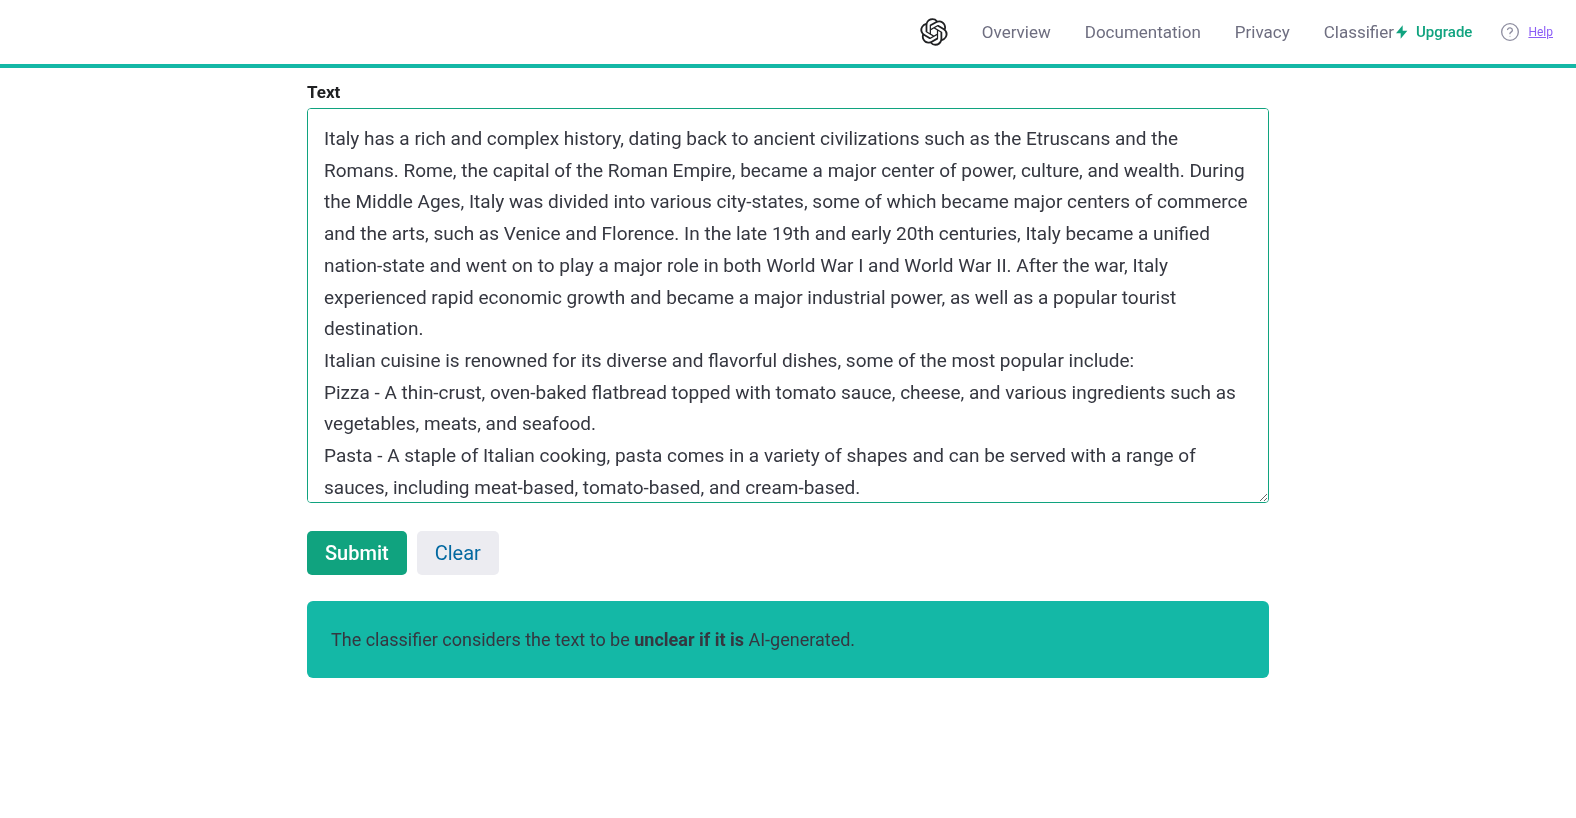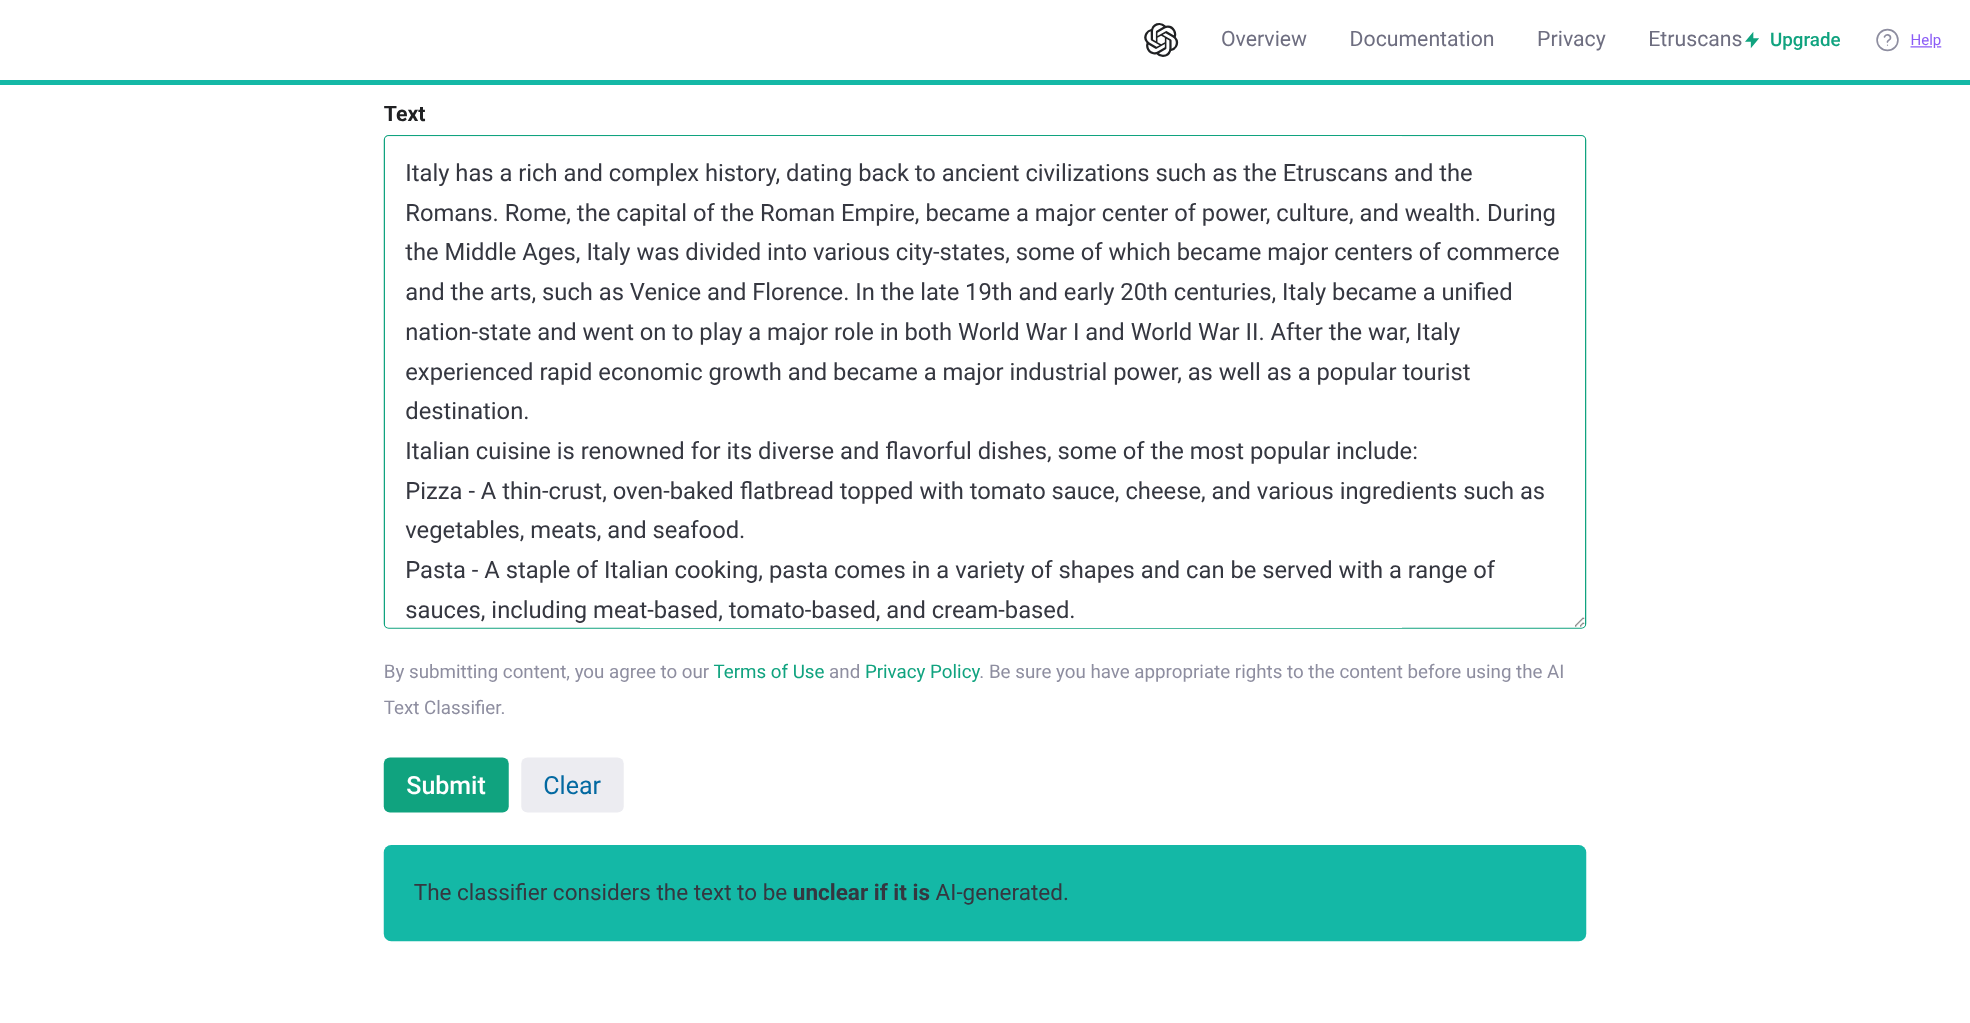--- a/index.html
+++ b/index.html
@@ -162,21 +162,21 @@
 <div class="header">
   <div class="header-left">
     <div class="logo">
       <svg viewBox="0 0 41 41" fill="none" xmlns="http://www.w3.org/2000/svg">
         <path d="M37.532 16.87a9.963 9.963 0 0 0-.856-8.184 10.078 10.078 0 0 0-10.855-4.835A9.964 9.964 0 0 0 18.306.5a10.079 10.079 0 0 0-9.614 6.977 9.967 9.967 0 0 0-6.664 4.834 10.08 10.08 0 0 0 1.24 11.817 9.965 9.965 0 0 0 .856 8.185 10.079 10.079 0 0 0 10.855 4.835 9.965 9.965 0 0 0 7.516 3.35 10.078 10.078 0 0 0 9.617-6.981 9.967 9.967 0 0 0 6.663-4.834 10.079 10.079 0 0 0-1.243-11.813ZM22.498 37.886a7.474 7.474 0 0 1-4.799-1.735c.061-.033.168-.091.237-.134l7.964-4.6a1.294 1.294 0 0 0 .655-1.134V19.054l3.366 1.944a.12.12 0 0 1 .066.092v9.299a7.505 7.505 0 0 1-7.49 7.496ZM6.392 31.006a7.471 7.471 0 0 1-.894-5.023c.06.036.162.099.237.141l7.964 4.6a1.297 1.297 0 0 0 1.308 0l9.724-5.614v3.888a.12.12 0 0 1-.048.103l-8.051 4.649a7.504 7.504 0 0 1-10.24-2.744ZM4.297 13.62A7.469 7.469 0 0 1 8.2 10.333c0 .068-.004.19-.004.274v9.201a1.294 1.294 0 0 0 .654 1.132l9.723 5.614-3.366 1.944a.12.12 0 0 1-.114.01L7.04 23.856a7.504 7.504 0 0 1-2.743-10.237Zm27.658 6.437-9.724-5.615 3.367-1.943a.121.121 0 0 1 .113-.01l8.052 4.648a7.498 7.498 0 0 1-1.158 13.528v-9.476a1.293 1.293 0 0 0-.65-1.132Zm3.35-5.043c-.059-.037-.162-.099-.236-.141l-7.965-4.6a1.298 1.298 0 0 0-1.308 0l-9.723 5.614v-3.888a.12.12 0 0 1 .048-.103l8.05-4.645a7.497 7.497 0 0 1 11.135 7.763Zm-21.063 6.929-3.367-1.944a.12.12 0 0 1-.065-.092v-9.299a7.497 7.497 0 0 1 12.293-5.756 6.94 6.94 0 0 0-.236.134l-7.965 4.6a1.294 1.294 0 0 0-.654 1.132l-.006 11.225Zm1.829-3.943 4.33-2.501 4.332 2.5v5l-4.331 2.5-4.331-2.5V18Z" fill="#202123"></path>
       </svg>
     </div>
     <span class="nav-link">Overview</span>
     <span class="nav-link">Documentation</span>
     <span class="nav-link">Privacy</span>
-    <span class="nav-link">Etruscans</span>
+    <span class="nav-link">Classifier</span>
   </div>
   <div class="header-right">
     <div class="upgrade-link">
       <svg viewBox="0 0 24 24" fill="currentColor">
         <path d="M13 2L3 14h7v8l10-12h-7V2z"></path>
       </svg>
       <span>Upgrade</span>
     </div>
     <div class="help-link">
       <svg viewBox="0 0 24 24" fill="none" stroke="#8e8ea0" stroke-width="1.6">
@@ -190,23 +190,20 @@
 </div>
 
 <div class="container">
   <div class="label">Text</div>
   <div class="textarea-wrapper">
     <textarea class="main-textarea" spellcheck="true" style="">Italy has a rich and complex history, dating back to ancient civilizations such as the Etruscans and the Romans. Rome, the capital of the Roman Empire, became a major center of power, culture, and wealth. During the Middle Ages, Italy was divided into various city-states, some of which became major centers of commerce and the arts, such as Venice and Florence. In the late 19th and early 20th centuries, Italy became a unified nation-state and went on to play a major role in both World War I and World War II. After the war, Italy experienced rapid economic growth and became a major industrial power, as well as a popular tourist destination.
 Italian cuisine is renowned for its diverse and flavorful dishes, some of the most popular include:
 Pizza - A thin-crust, oven-baked flatbread topped with tomato sauce, cheese, and various ingredients such as vegetables, meats, and seafood.
 Pasta - A staple of Italian cooking, pasta comes in a variety of shapes and can be served with a range of sauces, including meat-based, tomato-based, and cream-based.</textarea>
   </div>
-  <div class="disclaimer">
-    <span>By submitting content, you agree to our </span><a>Terms of Use</a><span> and </span><a>Privacy Policy</a><span>. Be sure you have appropriate rights to the content before using the AI Text Classifier.</span>
-  </div>
   <div class="button-row">
     <button class="btn btn-submit">Submit</button>
     <button class="btn btn-clear">Clear</button>
   </div>
   <div class="result-box">
     <span>The classifier considers the text to be </span><span class="bold">unclear if it is </span><span>AI-generated.</span>
   </div>
 </div>
 
 </body></html>

